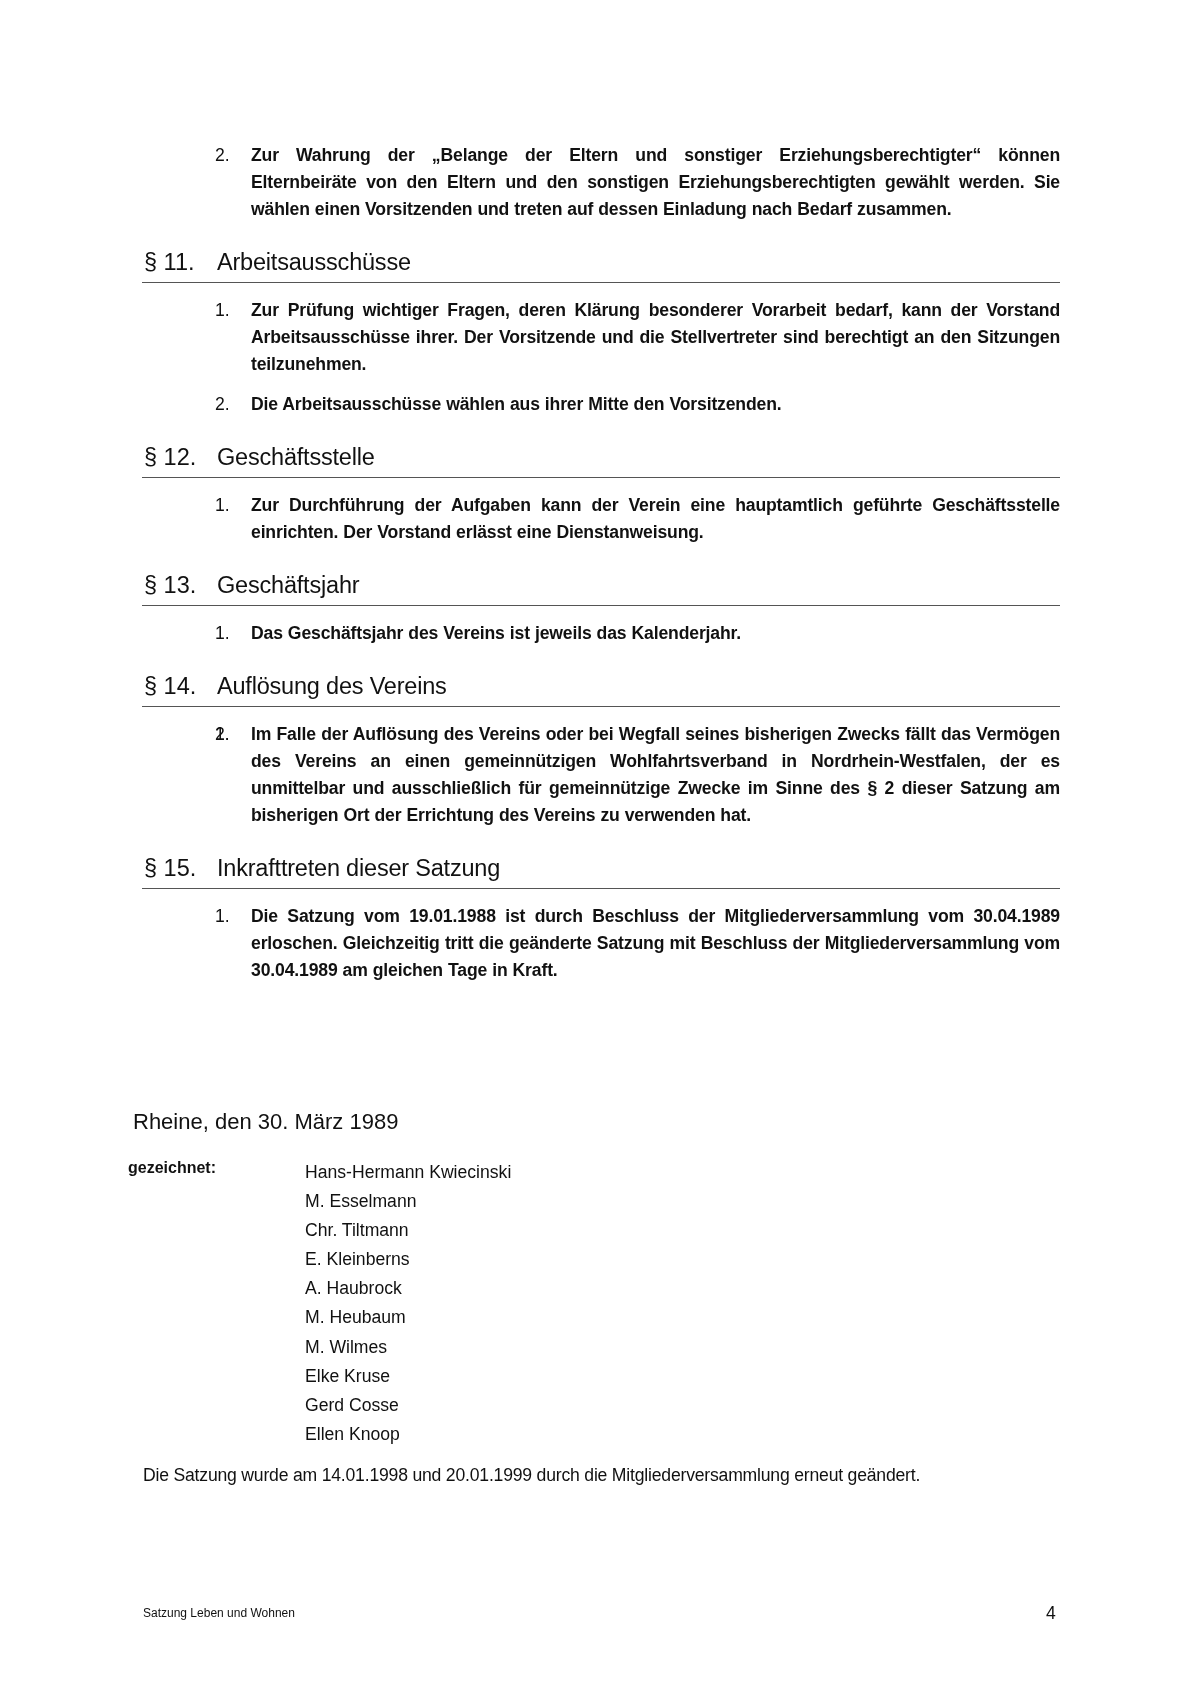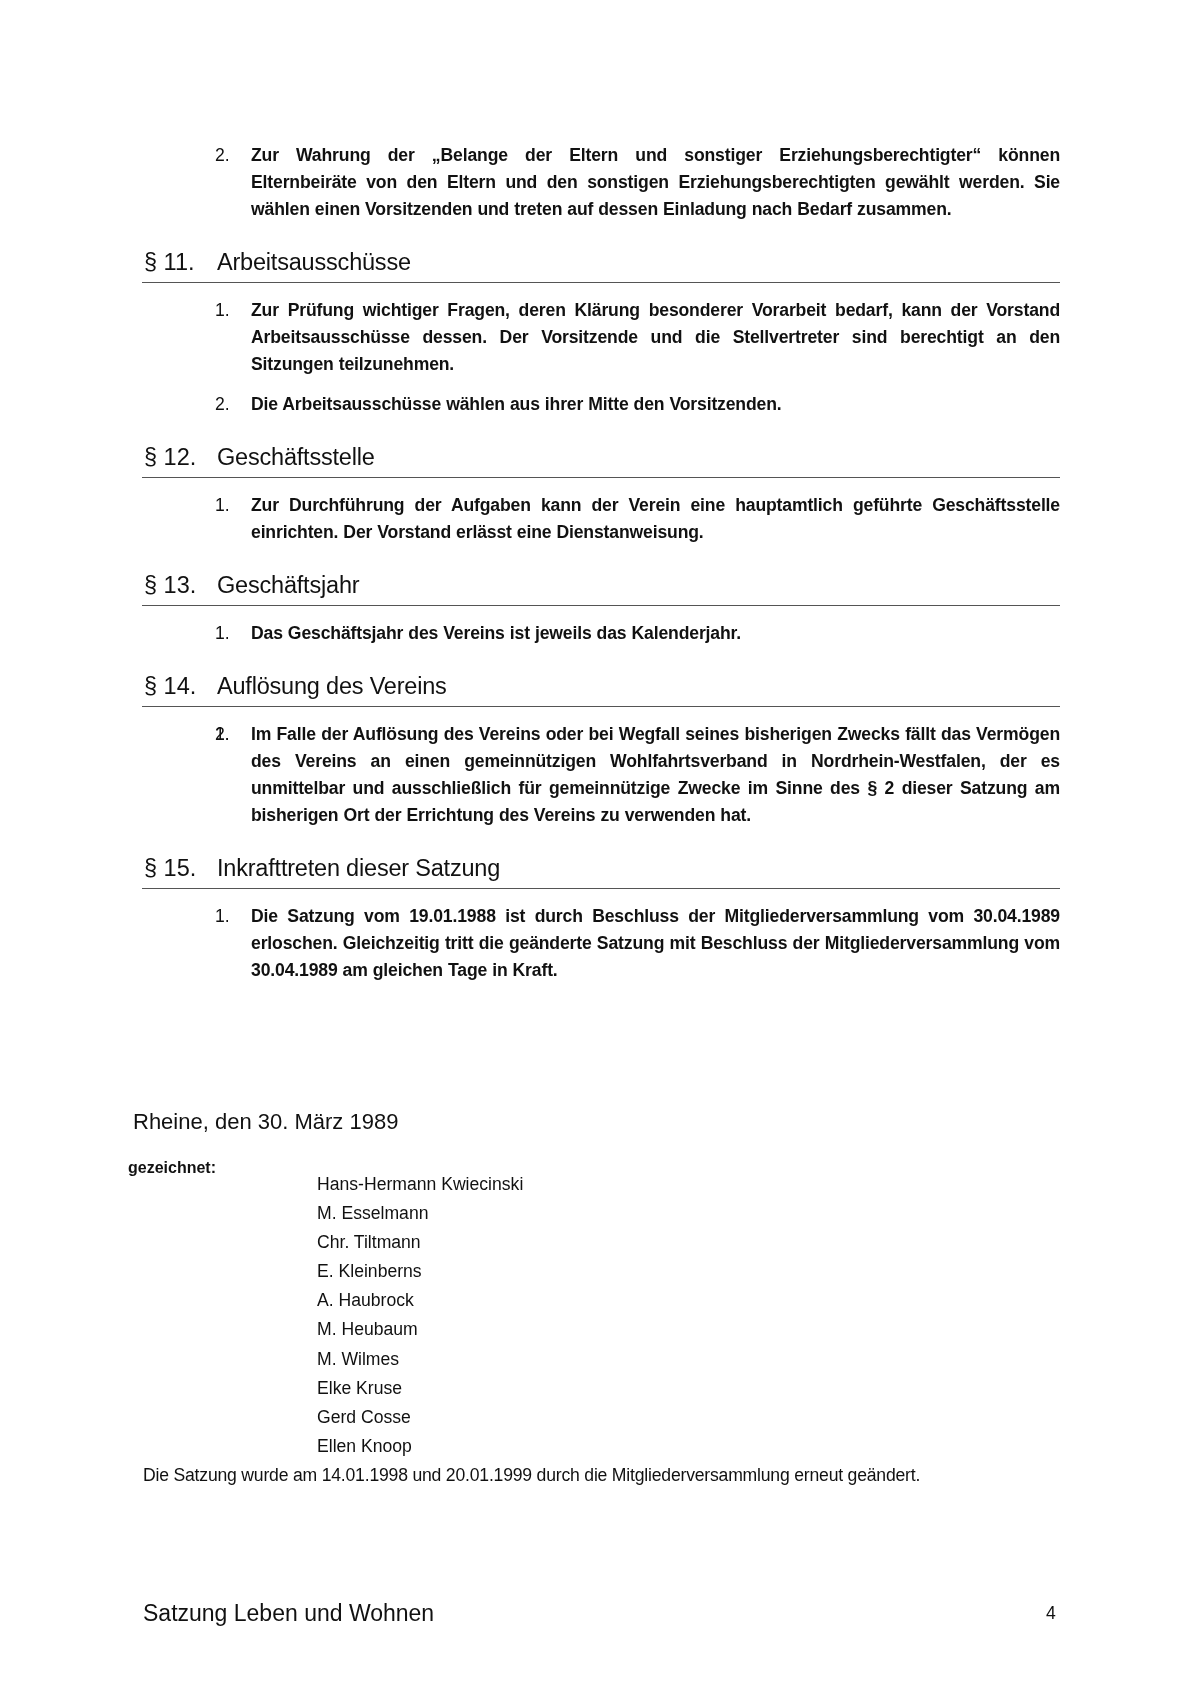--- a/index.html
+++ b/index.html
@@ -18,25 +18,25 @@
   .section { margin-top: 22px; }
   .heading {
     position: relative; border-bottom: 1.5px solid #555555;
     height: 37px; margin-bottom: 14px; padding-left: 2px;
   }
   .heading .hnum { position: absolute; left: 2px; bottom: 6px; font-size: 23.5px; line-height: 28px; text-align: center; }
   .heading .htitle { position: absolute; left: 75px; bottom: 6px; font-size: 23.5px; line-height: 28px; letter-spacing: -0.2px; }
 
   .place-date { position: absolute; left: 133px; top: 1108px; font-size: 22px; line-height: 27px; }
   .signed-label { position: absolute; left: 128px; top: 1154px; font-size: 16px; line-height: 27px; font-weight: bold; }
-  .signatories { position: absolute; left: 301px; top: 1154px; margin: 16px; padding: 0; list-style: none; }
+  .signatories { position: absolute; left: 301px; top: 1154px; margin: 4px; padding: 0; list-style: none; }
   .signatories li { font-size: 17.6px; line-height: 29.1px; }
   .amend-note { position: absolute; left: 143px; top: 1462px; font-size: 17.6px; line-height: 27px; letter-spacing: -0.2px; text-align: right; }
 
-  .footer-title { position: absolute; left: 143px; top: 1600px; font-size: 23px; line-height: 27px; }
+  .footer-title { position: absolute; left: 143px; top: 1600px; font-size: 12px; line-height: 27px; }
   .footer-page { position: absolute; left: 1046px; top: 1600px; font-size: 17.6px; line-height: 27px; }
 </style>
 </head>
 <body>
 
 <div class="page">
   <div class="content">
 
     <ol class="list">
       <li class="item">
@@ -46,21 +46,21 @@
     </ol>
 
     <div class="section">
       <div class="heading">
         <span class="hnum">§ 11.</span>
         <span class="htitle">Arbeitsausschüsse</span>
       </div>
       <ol class="list">
         <li class="item">
           <span class="num">1.</span>
-          <span class="txt">Zur Prüfung wichtiger Fragen, deren Klärung besonderer Vorarbeit bedarf, kann der Vorstand Arbeitsausschüsse dessen. Der Vorsitzende und die Stellvertreter sind berechtigt an den Sitzungen teilzunehmen.</span>
+          <span class="txt">Zur Prüfung wichtiger Fragen, deren Klärung besonderer Vorarbeit bedarf, kann der Vorstand Arbeitsausschüsse ihrer. Der Vorsitzende und die Stellvertreter sind berechtigt an den Sitzungen teilzunehmen.</span>
         </li>
         <li class="item">
           <span class="num">2.</span>
           <span class="txt">Die Arbeitsausschüsse wählen aus ihrer Mitte den Vorsitzenden.</span>
         </li>
       </ol>
     </div>
 
     <div class="section">
       <div class="heading">

